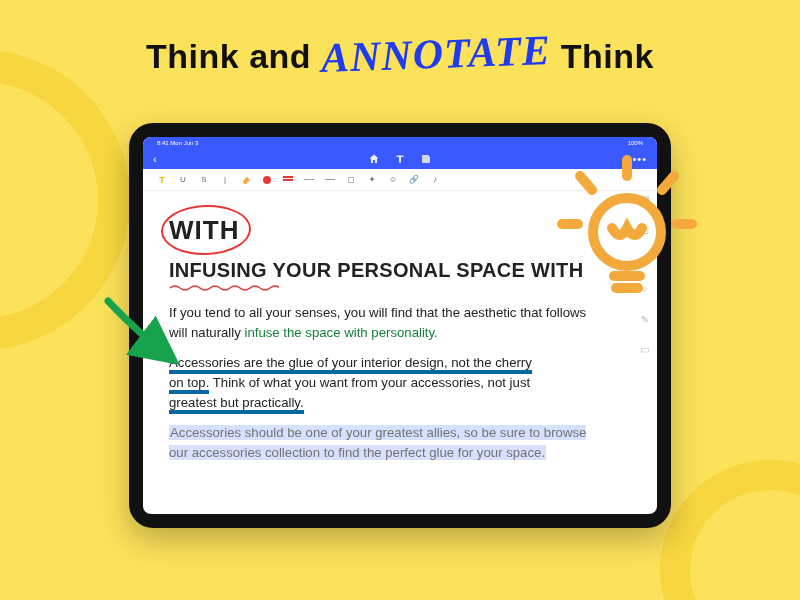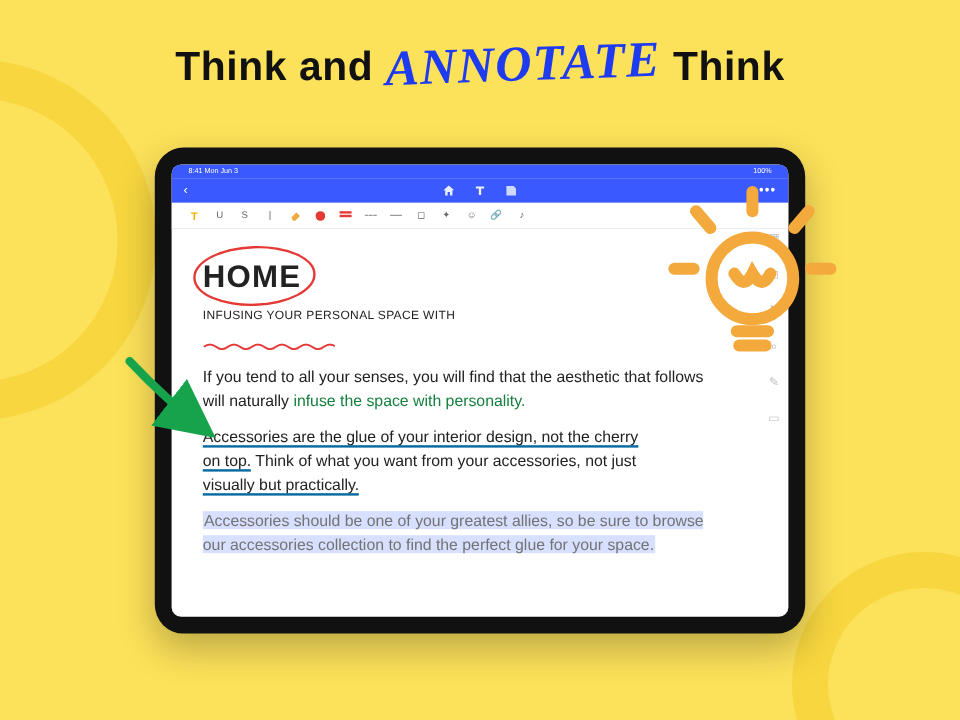--- a/index.html
+++ b/index.html
@@ -91,26 +91,26 @@
     flex: 1; overflow: hidden; padding: 20px 56px 10px 26px;
     font-size: 13.2px; color:#222; line-height: 1.52; position: relative;
   }
   .home-wrap { position: relative; display:inline-block; margin-bottom: 6px; }
   .home-title { font-size: 26px; font-weight: 900; letter-spacing: 1px; }
   .home-circle {
     position:absolute; inset:-6px -12px -4px -8px;
     border: 2px solid #e53935; border-radius: 50%;
     transform: rotate(-2deg);
   }
-  .subhead { font-size: 10px; font-weight: 400; letter-spacing:.3px; line-height:1.32; margin-bottom: 18px; }
+  .subhead { font-size: 20px; font-weight: 700; letter-spacing:.3px; line-height:1.32; margin-bottom: 4px; }
   .squiggle { display:block; margin-top:-2px; margin-bottom:12px; }
 
   .p { margin-bottom: 10px; }
   .green { color:#15803d; }
-  .ul-red { border-bottom:2px solid #0369a1; padding-bottom: 0; }
+  .ul-red { border-bottom:4px solid #0369a1; padding-bottom: 0; }
   .highlight { background: #d8e0ff; color:#737373; padding: 0 1px; }
 
   .side-tools {
     position:absolute; right:6px; top:56px;
     display:flex; flex-direction:column; gap:18px;
     color:#bbb; font-size:10px;
   }
   .side-tools .st { width:12px;height:12px; display:flex;align-items:center;justify-content:center; }
 
   
@@ -209,39 +209,39 @@
       <span class="tl">◻</span>
       <span class="tl">✦</span>
       <span class="tl">☺</span>
       <span class="tl">🔗</span>
       <span class="tl">♪</span>
     </div>
 
     <div class="page">
 
       <div class="home-wrap">
-        <span class="home-title">HOME</span>
+        <span class="home-title">WITH</span>
         <span class="home-circle"></span>
       </div>
 
       <div class="subhead">
         <span>INFUSING YOUR PERSONAL SPACE WITH</span><br>
       </div>
       <svg class="squiggle" width="110" height="6" viewBox="0 0 110 6">
           <path d="M1 3 q5 -4 10 0 t10 0 t10 0 t10 0 t10 0 t10 0 t10 0 t10 0 t10 0 t10 0 t10 0" fill="none" stroke="#e53935" stroke-width="1.6"></path>
         </svg>
 
       <div class="p">
         <span>If you tend to all your senses, you will find that the aesthetic that follows will naturally </span><span class="green">infuse the space with personality.</span>
       </div>
 
       <div class="p">
         <span class="ul-red">Accessories are the glue of your interior design, not the cherry</span><br>
         <span class="ul-red">on top.</span><span> Think of what you want from your accessories, not just</span><br>
-        <span class="ul-red">visually but practically.</span>
+        <span class="ul-red">greatest but practically.</span>
       </div>
 
       <div class="p">
         <span class="highlight">Accessories should be one of your greatest allies, so be sure to browse our accessories collection to find the perfect glue for your space.</span>
       </div>
 
     </div>
 
     <div class="side-tools">
       <span class="st">▦</span>

